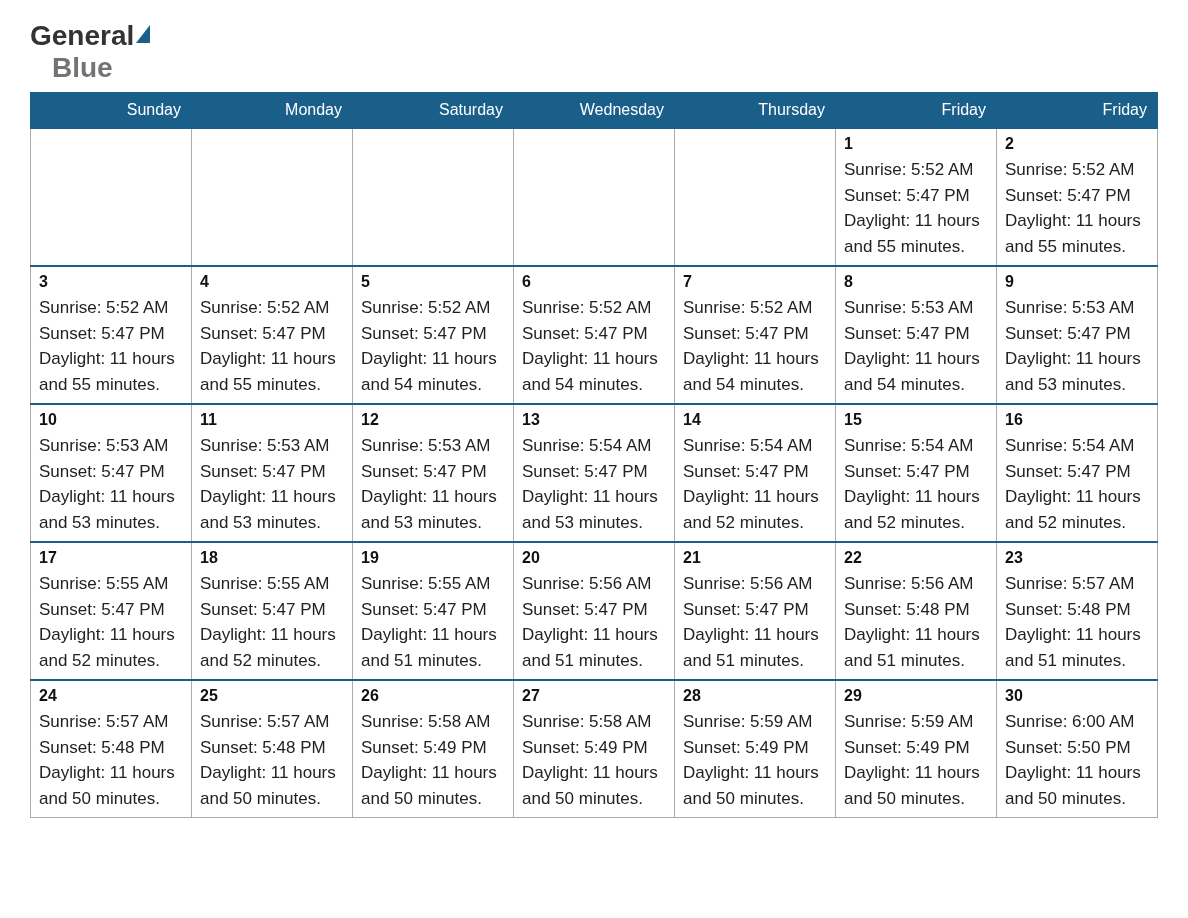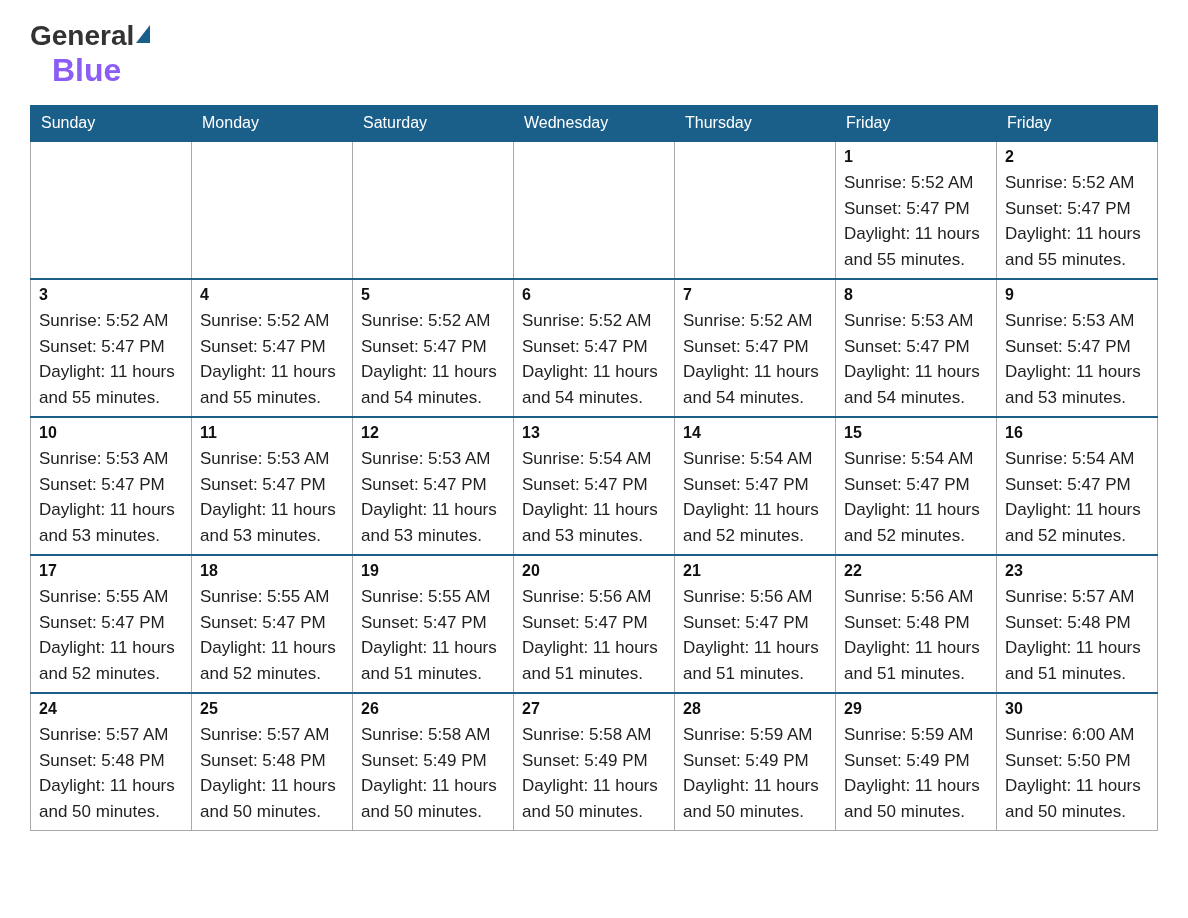--- a/index.html
+++ b/index.html
@@ -7,21 +7,21 @@
       font-family: Arial, sans-serif;
       background: #fff;
       padding: 20px 30px;
       width: 1188px;
       min-height: 918px;
     }
     .header-area {
       display: flex;
       justify-content: space-between;
       align-items: flex-start;
-      margin-bottom: 16px;
+      margin-bottom: 8px;
     }
     .logo {
       display: flex;
       flex-direction: column;
       align-items: flex-start;
     }
     .logo-text {
       display: flex;
       align-items: center;
       font-size: 28px;
@@ -33,22 +33,22 @@
       width: 0;
       height: 0;
       border-left: 14px solid transparent;
       border-bottom: 18px solid #1a5f8a;
       display: inline-block;
       margin: 0 2px;
       position: relative;
       top: -2px;
     }
     .logo-blue {
-      color: #8b5cf6;
-      font-size: 32px;
+      color: #737373;
+      font-size: 28px;
       font-weight: bold;
       margin-left: 18px;
     }
     .title-area {
       text-align: right;
     }
     .month-title {
       font-size: 52px;
       font-weight: normal;
       color: #111;
@@ -63,21 +63,21 @@
       width: 100%;
       border-collapse: collapse;
       table-layout: fixed;
     }
     .calendar-table th {
       background-color: #1a5f8a;
       color: #fff;
       padding: 8px 10px;
       font-size: 16px;
       font-weight: normal;
-      text-align: left;
+      text-align: right;
       border: 1px solid #1a5f8a;
     }
     .calendar-table td {
       border: 1px solid #aaa;
       border-top: 2px solid #1a5f8a;
       vertical-align: top;
       padding: 6px 8px;
       height: 110px;
       font-size: 13px;
       color: #222;

